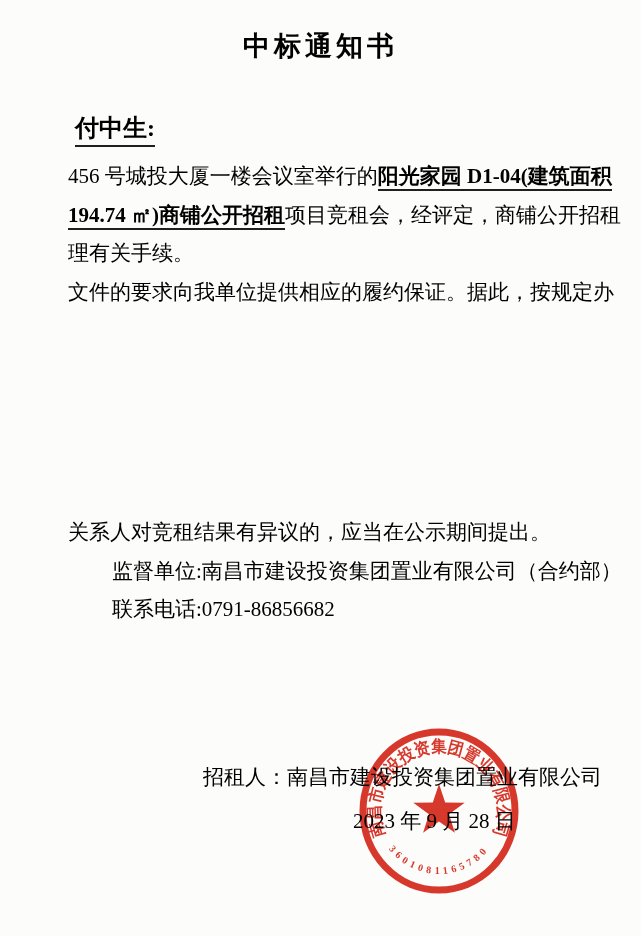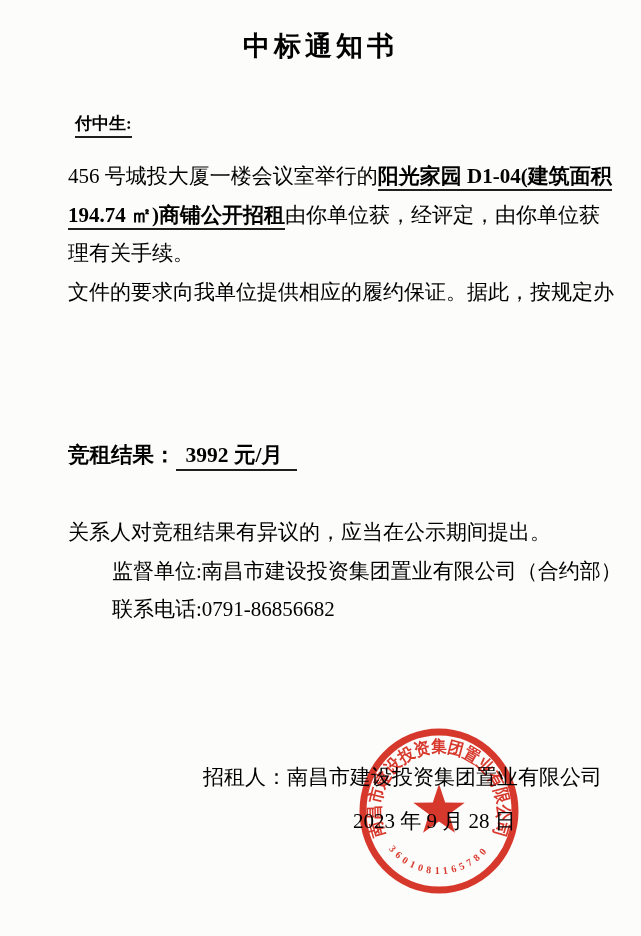--- a/index.html
+++ b/index.html
@@ -9,21 +9,21 @@
     color:#000000;
     font-family:"Liberation Serif","DejaVu Serif",serif;
     overflow:hidden;
   }
   .title{
     position:absolute;top:28px;left:0;width:100%;
     text-align:center;font-size:27px;font-weight:bold;letter-spacing:4px;
   }
   .addressee{
     position:absolute;top:112px;left:75px;
-    font-size:17px;font-weight:bold;
+    font-size:24px;font-weight:bold;
     border-bottom:2px solid #1f1f1f;padding-bottom:1px;
   }
   .para{position:absolute;left:68px;width:516px;font-size:21px;line-height:38.5px;}
   .para1{top:157px;}
   .para2{top:513px;}
   .line{white-space:nowrap;}
   .line.indent{padding-left:44px;}
   .em{font-weight:bold;border-bottom:2px solid #1f1f1f;padding-bottom:1px;}
   .result{position:absolute;top:440px;left:68px;font-size:21.5px;font-weight:bold;white-space:nowrap;}
   .result .value{border-bottom:2px solid #1f1f1f;padding:0 14px 2px 10px;}
@@ -39,28 +39,25 @@
 <body>
 
 <div class="page">
 
   <div class="title">中标通知书</div>
 
   <div class="addressee">付中生:</div>
 
   <div class="para para1">
       <div class="line"><span>456 号城投大厦一楼会议室举行的</span><span class="em">阳光家园 D1-04(建筑面积</span></div>
-      <div class="line"><span class="em">194.74 ㎡)商铺公开招租</span><span>由你单位获，经评定，由你单位获</span></div>
+      <div class="line"><span class="em">194.74 ㎡)商铺公开招租</span><span>项目竞租会，经评定，商铺公开招租</span></div>
       <div class="line"><span>理有关手续。</span></div>
       <div class="line"><span>文件的要求向我单位提供相应的履约保证。据此，按规定办</span></div>
     </div>
 
-  <div class="result">
-    <span>竞租结果：</span><span class="value">3992 元/月</span>
-  </div>
 
   <div class="para para2">
       <div class="line"><span>关系人对竞租结果有异议的，应当在公示期间提出。</span></div>
       <div class="line indent"><span>监督单位:南昌市建设投资集团置业有限公司（合约部）</span></div>
       <div class="line indent"><span>联系电话:0791-86856682</span></div>
     </div>
 
   <div class="lessor">招租人：南昌市建设投资集团置业有限公司</div>
 
   <div class="date">2023 年 9 月 28 日</div>

